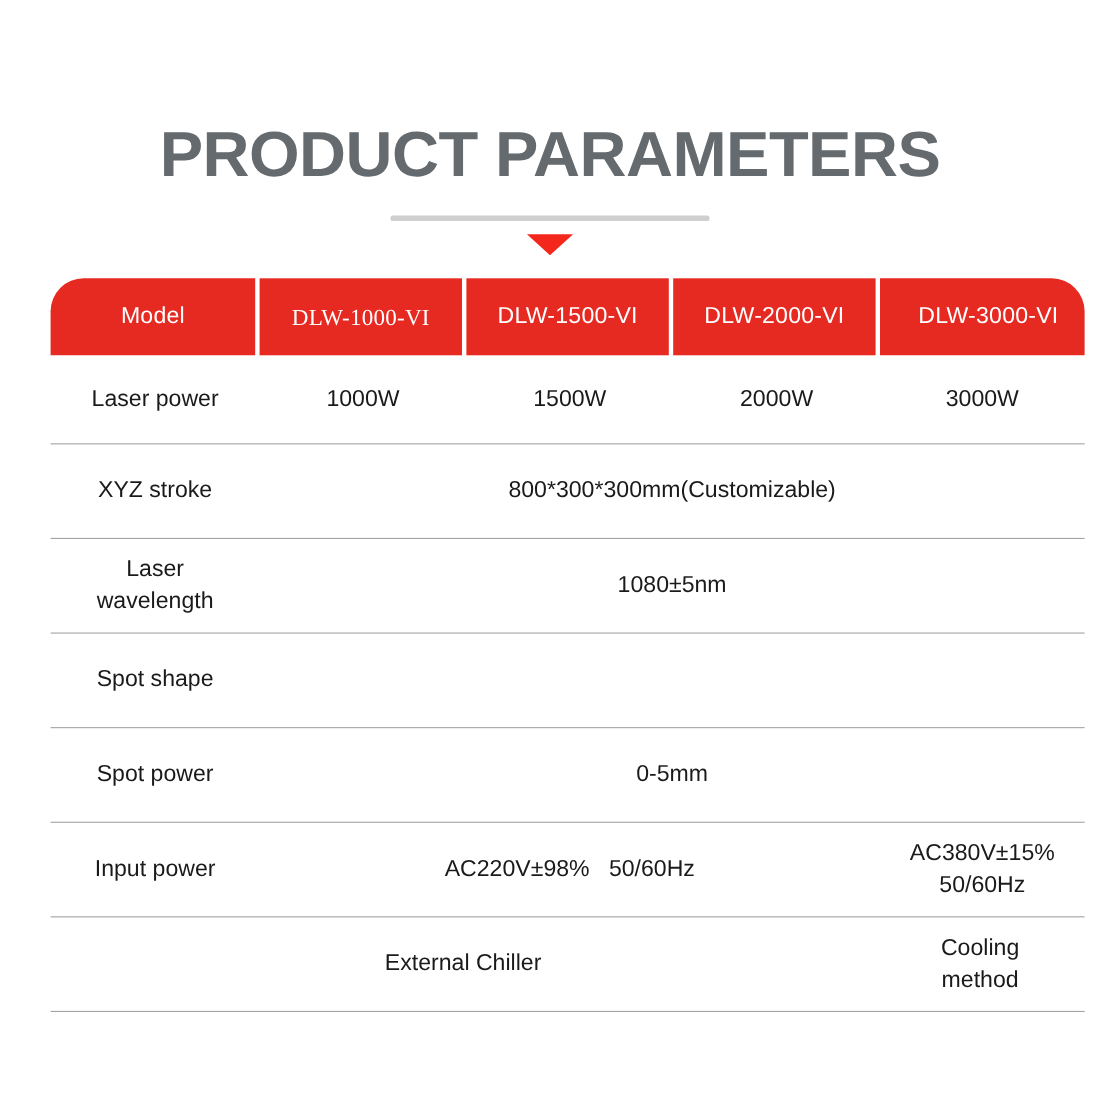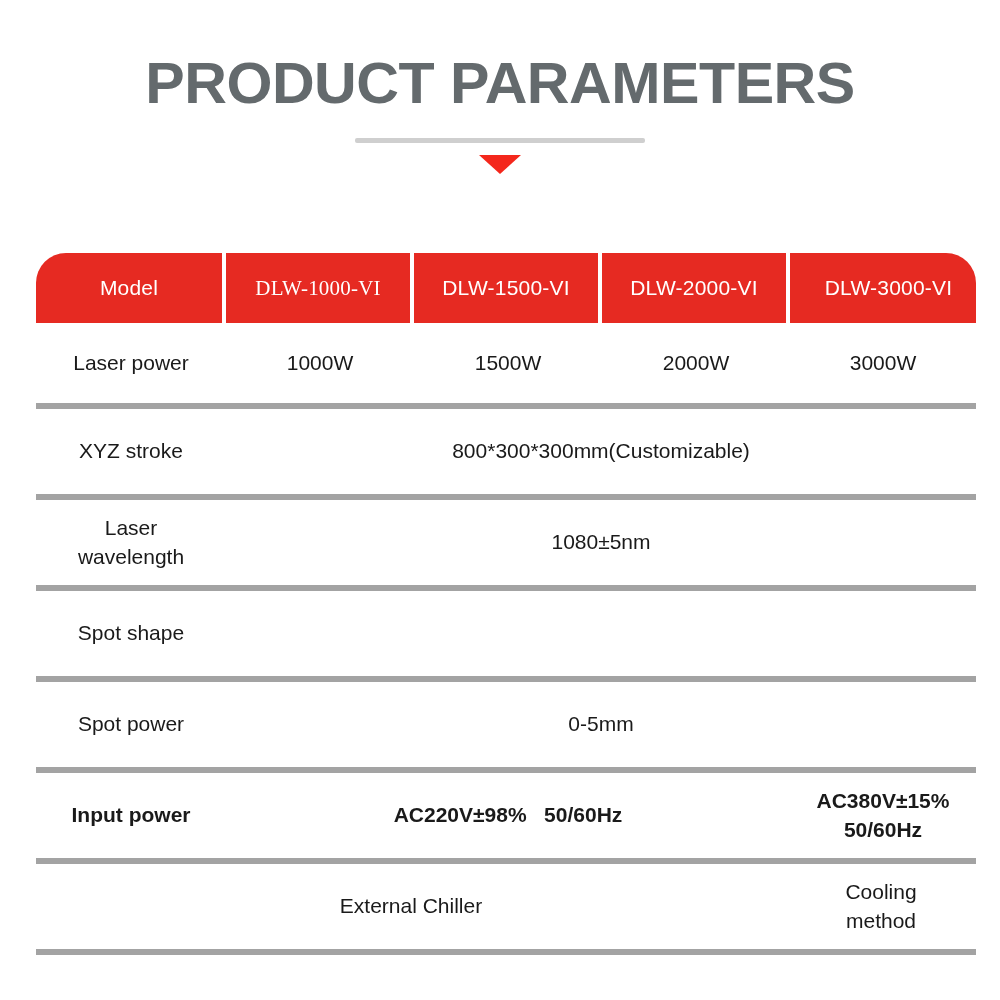--- a/index.html
+++ b/index.html
@@ -11,21 +11,21 @@
     width: 1000px;
     height: 1000px;
     overflow: hidden;
     font-family: "Liberation Sans", "DejaVu Sans", sans-serif;
     color: #1a1a1a;
     position: relative;
   }
 
   
   .page-header {
-    padding-top: 54px;
+    padding-top: 112px;
     text-align: center;
   }
   .page-title {
     font-size: 58px;
     line-height: 1;
     font-weight: bold;
     letter-spacing: -0.5px;
     color: #646a6d;
     transform: scaleX(1.02);
     transform-origin: center;
@@ -49,21 +49,21 @@
     width: 0;
     height: 0;
     border-left: 21px solid transparent;
     border-right: 21px solid transparent;
     border-top: 19px solid #f4271c;
   }
 
   
   .spec-table {
     position: absolute;
-    left: 36px;
+    left: 46px;
     top: 253px;
     width: 940px;
   }
 
   
   .thead {
     display: flex;
     height: 70px;
     gap: 4px;
   }
@@ -81,21 +81,21 @@
   .th.col-v1    { flex: 0 0 184px; font-family: Liberation Serif, serif; }
   .th.col-v2    { flex: 0 0 184px; }
   .th.col-v3    { flex: 0 0 184px; }
   .th.col-v4    { flex: 1 1 auto;  border-top-right-radius: 30px; padding-left: 11px; }
 
   
   .tbody { width: 100%; }
   .trow {
     display: flex;
     align-items: stretch;
-    border-bottom: 6px solid #a3a3a3;
+    border-bottom: 1px solid #a3a3a3;
     min-height: 78px;
   }
   .trow:first-child { border-top: none; }
 
   .cell {
     display: flex;
     align-items: center;
     justify-content: center;
     text-align: center;
     font-size: 21px;
@@ -156,21 +156,21 @@
 
     <div class="trow" style="min-height:85px;">
       <div class="cell label two-line">Spot shape</div>
     </div>
 
     <div class="trow" style="min-height:85px;">
       <div class="cell label two-line">Spot power</div>
       <div class="cell span4">0-5mm</div>
     </div>
 
-    <div class="trow" style="min-height:85px;font-weight:bold;">
+    <div class="trow" style="min-height:85px;">
       <div class="cell label two-line">Input power</div>
       <div class="cell span3" style="white-space:pre;">AC220V±98%   50/60Hz</div>
       <div class="cell last two-line">AC380V±15%
 50/60Hz</div>
     </div>
 
     <div class="trow" style="min-height:85px;">
       <div class="cell span4">External Chiller</div>
       <div class="cell label two-line">Cooling
 method</div>

